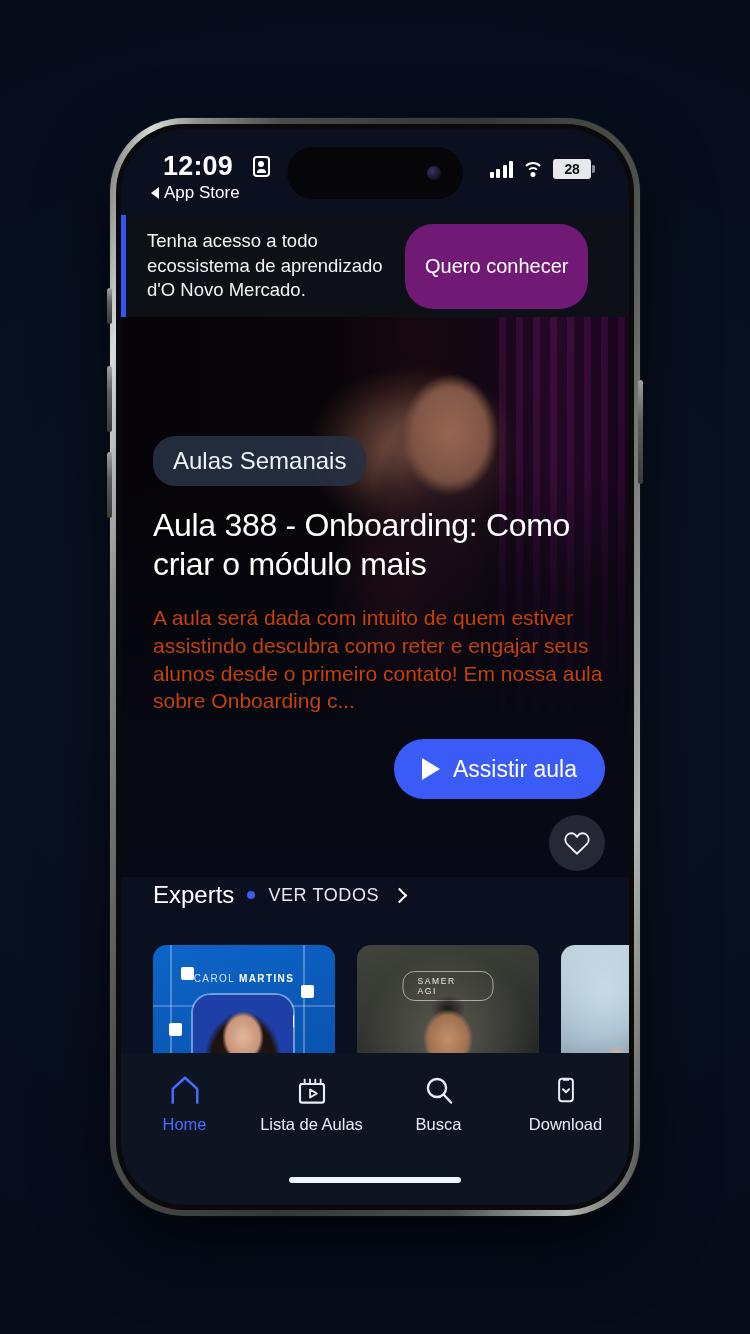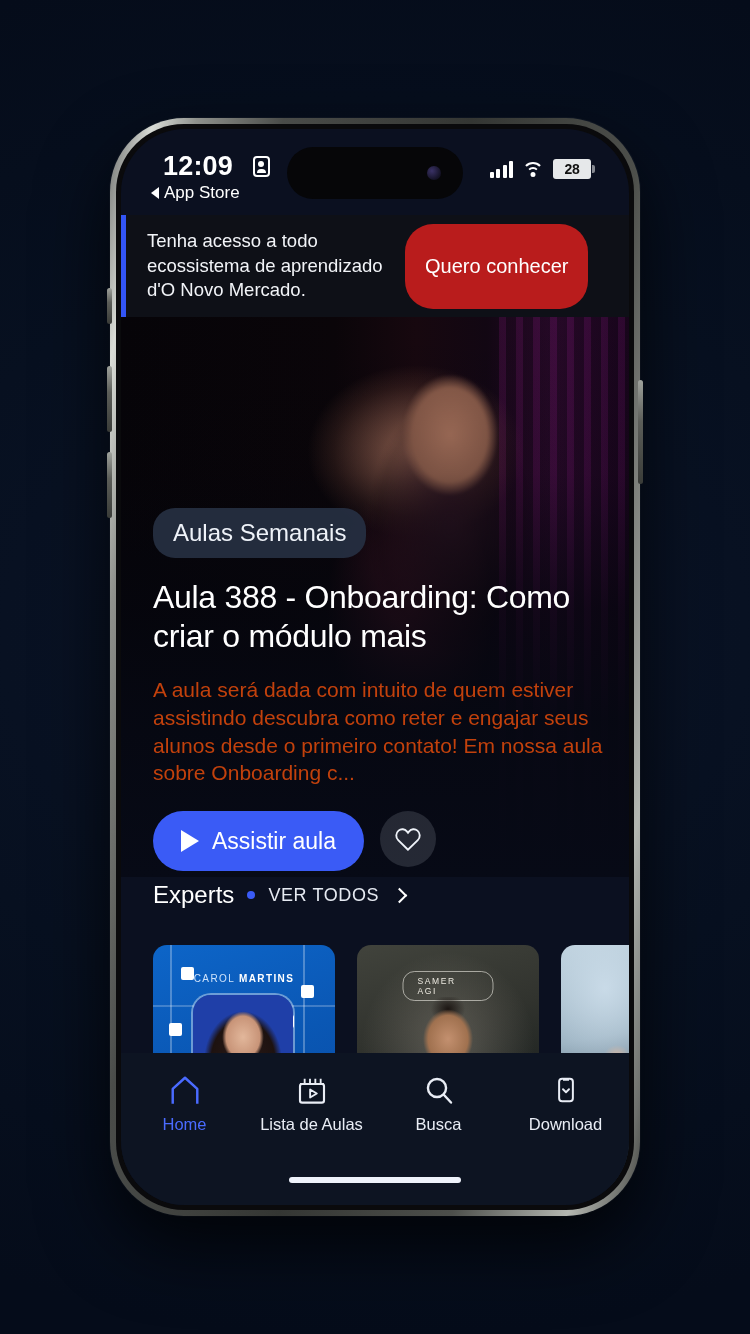--- a/index.html
+++ b/index.html
@@ -126,21 +126,21 @@
     background:#0e1017; display:flex; align-items:center;
     z-index:30;
   }
   .banner-accent { position:absolute; left:0; top:0; bottom:0; width:5px; background:#3355f5; }
   .banner-text {
     margin-left: 26px; width: 250px;
     font-size: 18.5px; line-height: 1.32; color:#f2f4f8; font-weight:400;
   }
   .banner-btn {
     margin-left: 8px;
-    background:#b91c1c; color:#fff;
+    background:#701a75; color:#fff;
     border:none; border-radius:28px;
     padding: 31px 20px; font-size: 20px; font-weight:500;
     font-family:"Liberation Sans",sans-serif; white-space:nowrap;
     cursor:pointer;
   }
 
   
   .hero {
     position:absolute; top:188px; left:0; right:0; height: 560px;
     overflow:hidden;
@@ -179,21 +179,21 @@
     border-radius: 22px; margin-bottom: 20px;
   }
   .hero-title {
     font-size: 32px; line-height:1.22; color:#fff; font-weight:400;
     letter-spacing:-.3px; margin-bottom: 20px;
   }
   .hero-desc {
     font-size: 21px; line-height:1.32; color:#c2410c; font-weight:400;
     margin-bottom: 24px;
   }
-  .hero-actions { display:flex; align-items:flex-start; gap: 16px; }
+  .hero-actions { display:flex; align-items:flex-end; gap: 16px; flex-direction: column; }
   .watch-btn {
     background:#3a5bf6; border:none; color:#fff;
     border-radius:34px; height:60px; padding: 0 28px;
     display:flex; align-items:center; gap:13px;
     font-size:23px; font-family:"Liberation Sans",sans-serif; cursor:pointer;
   }
   .play-tri {
     width:0;height:0;border-top:11px solid transparent;border-bottom:11px solid transparent;
     border-left:18px solid #fff;
   }

